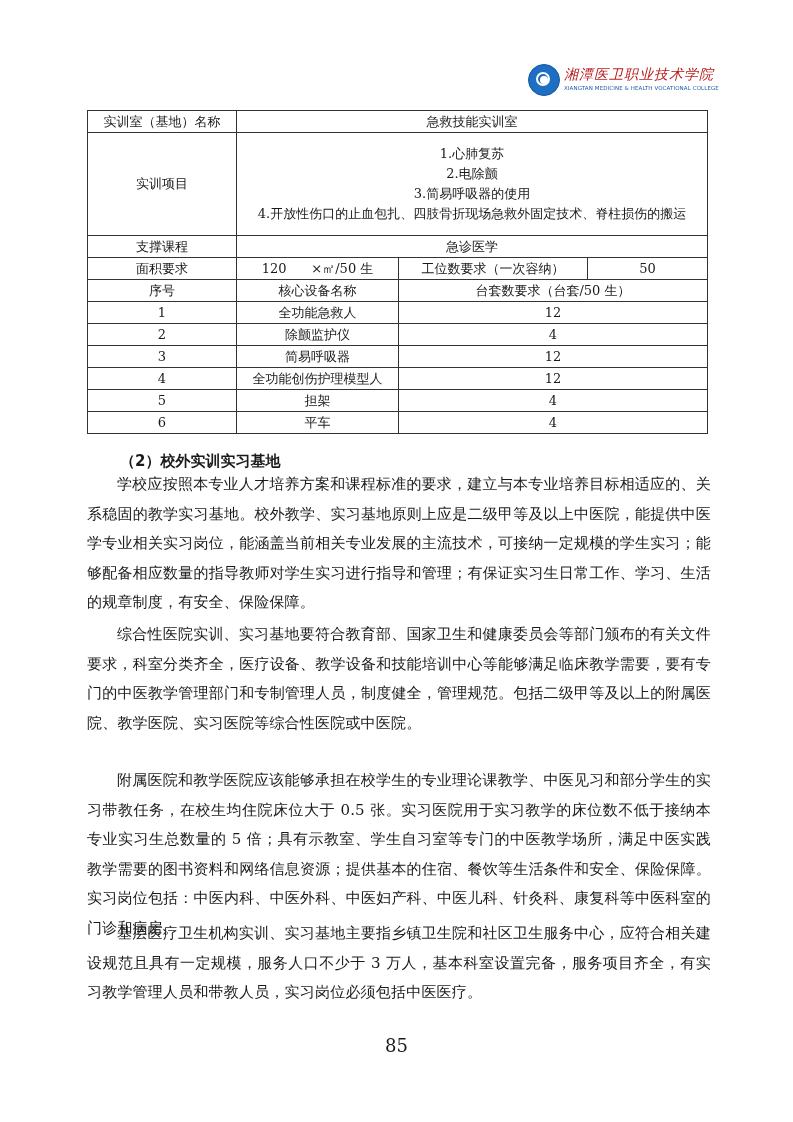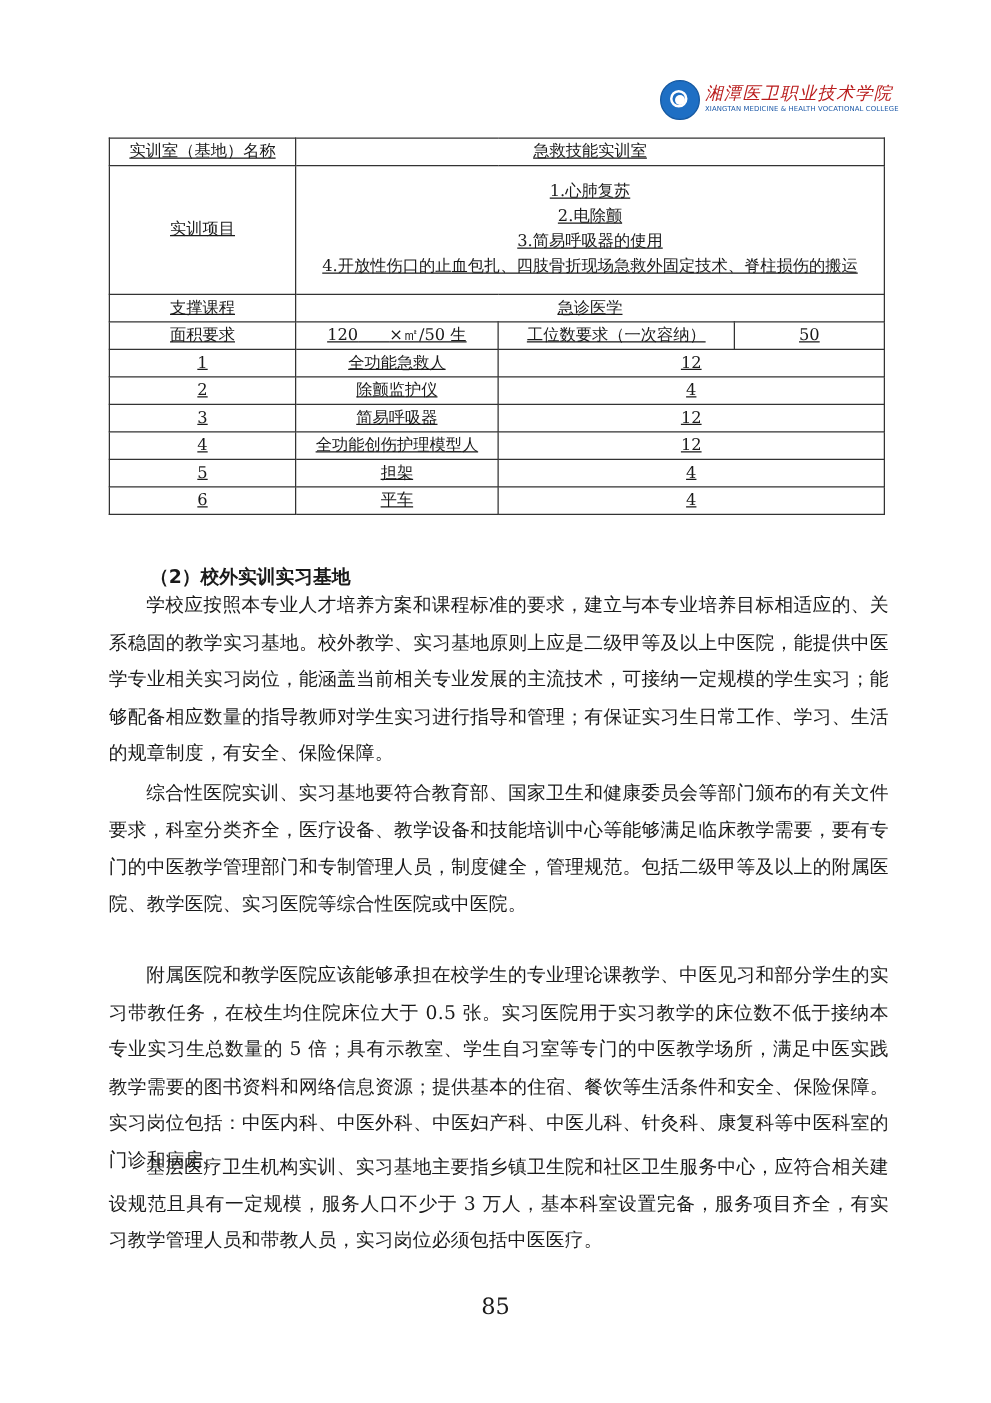--- a/index.html
+++ b/index.html
@@ -14,21 +14,21 @@
                  border-radius:50%; border:2px solid #ffffff; box-sizing:border-box; }
   .logo-emblem::after { content:""; position:absolute; left:11px; top:11px; width:8px; height:8px;
                  border-radius:50%; background:#ffffff; }
   .logo-cn { position:absolute; left:36px; top:2px; font-size:14px; color:#b91c1c; letter-spacing:1px;
              font-family:Liberation Sans, sans-serif; font-style:italic; white-space:nowrap; }
   .logo-en { position:absolute; left:36px; top:21px; font-size:5.5px; color:#1e5aa8; white-space:nowrap;
              font-family:"DejaVu Sans",sans-serif; letter-spacing:0.1px; }
 
   
   table.lab { position:absolute; left:87px; top:110px; width:620px; border-collapse:collapse;
-              font-size:13px; table-layout:fixed;text-decoration:underline; }
+              font-size:13px; table-layout:fixed; }
   table.lab td { border:1px solid #333; text-align:center; vertical-align:middle; padding:0 2px;
                  height:21px; line-height:18px; }
   table.lab td.proj { line-height:20px; padding:11px 0; }
 
   
   .heading { position:absolute; left:120px; top:452px; font-size:15px; font-weight:bold;
              font-family:"DejaVu Sans",sans-serif; }
   .para { position:absolute; left:87px; width:624px; font-size:15px; line-height:29.5px;
           text-indent:2em; text-align:justify; letter-spacing:0.2px; }
   .p1 { top:470px; }
@@ -73,20 +73,25 @@
   </tr>
   <tr>
     <td>面积要求</td>
     <td>
       <span>120</span>&nbsp;&nbsp;&nbsp;&nbsp;&nbsp;&nbsp;<span>×㎡</span><span>/50 生</span>
     </td>
     <td>工位数要求（一次容纳）</td>
     <td>50</td>
   </tr>
   <tr>
+    <td>序号</td>
+    <td>核心设备名称</td>
+    <td colspan="2">台套数要求（台套/50 生）</td>
+  </tr>
+  <tr>
     <td>1</td>
     <td>全功能急救人</td>
     <td colspan="2">12</td>
   </tr>
   <tr>
     <td>2</td>
     <td>除颤监护仪</td>
     <td colspan="2">4</td>
   </tr>
   <tr>

